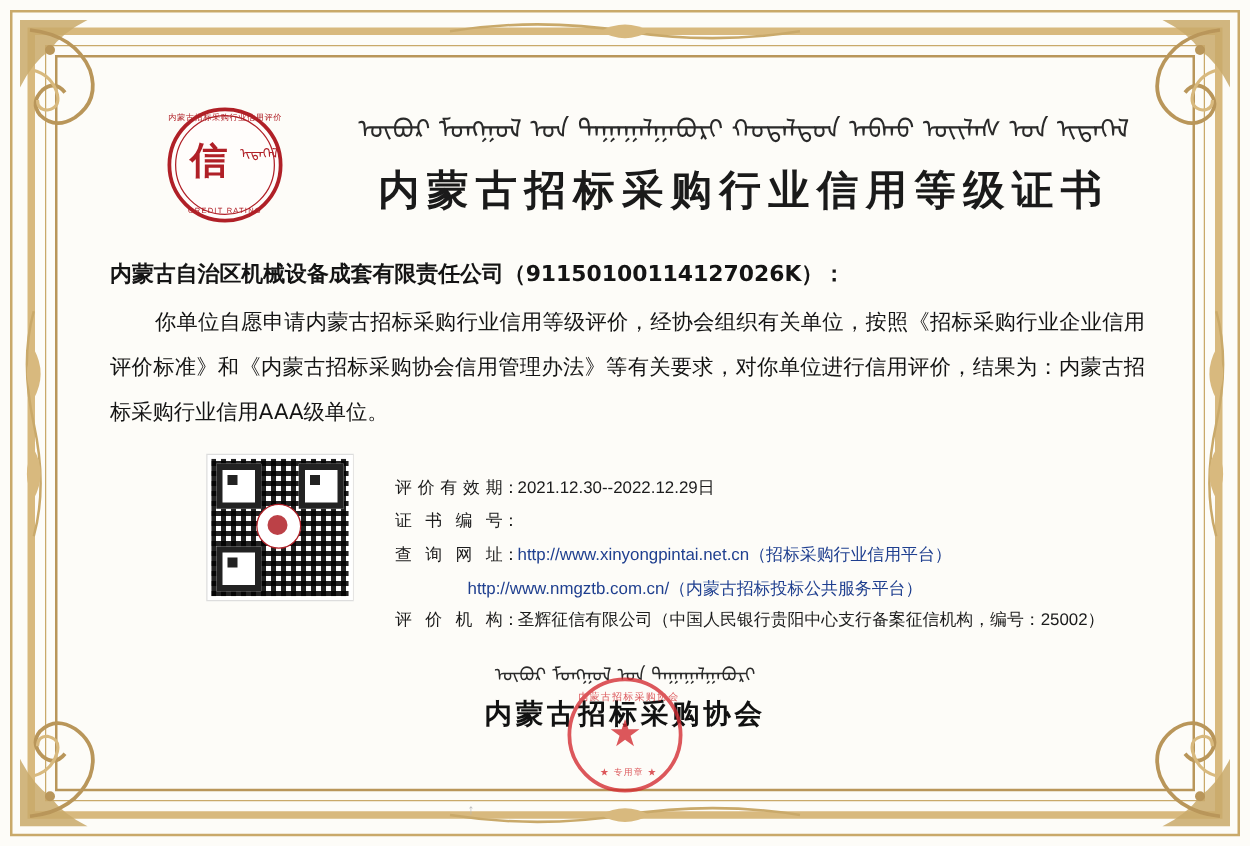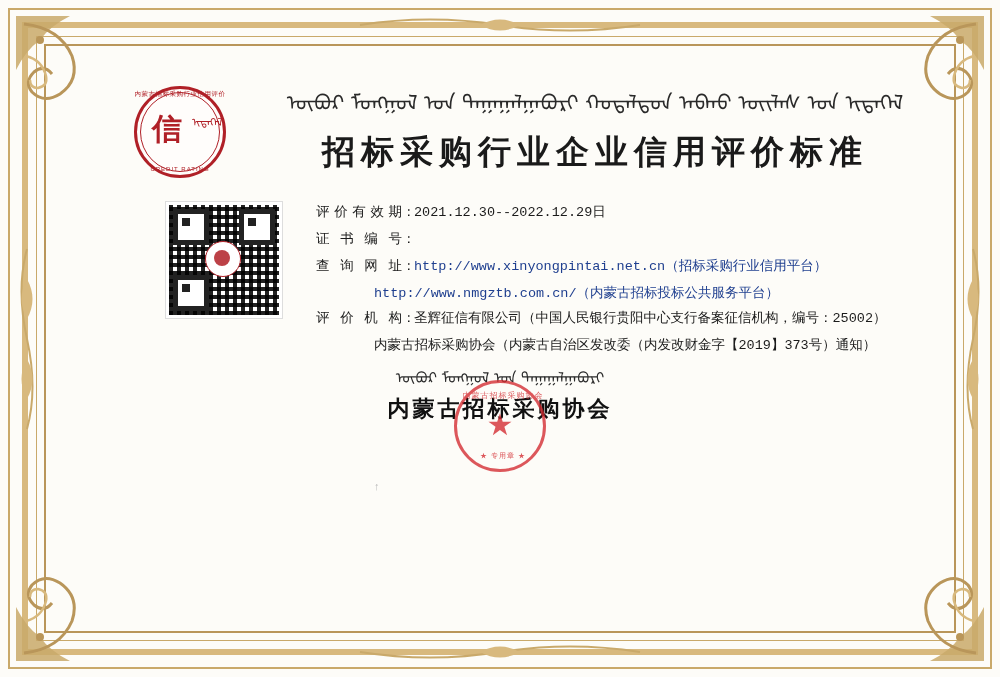--- a/index.html
+++ b/index.html
@@ -243,24 +243,24 @@
     position: absolute;
     left: 4px; top: 4px;
     width: 8px; height: 8px;
     background: #222;
   }
 
   .info-list {
     position: absolute;
     left: 260px;
     right: 20px;
-    top: 0;
+    top: 15px;
     font-size: 13.5px;
     color: #1b1b1b;
-    font-family: Liberation Mono, monospace;
+    font-family: Liberation Sans, sans-serif;
   }
   .info-row {
     display: flex;
     align-items: flex-start;
     line-height: 25px;
     margin-bottom: 2px;
   }
   .info-label {
     width: 86px;
     flex: 0 0 86px;
@@ -425,25 +425,29 @@
         <div class="ring"></div>
         <div class="ring2"></div>
         <div class="arc-top">内蒙古招标采购行业信用评价</div>
         <div class="bigchar">信</div>
         <div class="mongol">ᠢᠲᠡᠭᠡᠯ</div>
         <div class="arc-bottom">CREDIT RATING</div>
       </div>
 
       <div class="title-block">
         <div class="mongolian-title">ᠦᠪᠦᠷ ᠮᠣᠩᠭᠤᠯ ᠤᠨ ᠳᠠᠭᠠᠭᠠᠯᠭᠠᠪᠤᠷᠢ ᠬᠤᠳᠠᠯᠳᠤᠨ ᠠᠪᠬᠤ ᠦᠢᠯᠡᠰ ᠤᠨ ᠢᠲᠡᠭᠡᠯ</div>
-        <div class="main-title">招标采购行业企业信用评价标准</div>
+        <div class="main-title">内蒙古招标采购行业信用等级证书</div>
       </div>
 
     </div>
 
+    <div class="body-text">
+      <div class="recipient">内蒙古自治区机械设备成套有限责任公司（91150100114127026K）：</div>
+      <div class="paragraph">你单位自愿申请内蒙古招标采购行业信用等级评价，经协会组织有关单位，按照《招标采购行业企业信用评价标准》和《内蒙古招标采购协会信用管理办法》等有关要求，对你单位进行信用评价，结果为：内蒙古招标采购行业信用AAA级单位。</div>
+    </div>
 
     <div class="info-area">
 
       <div class="qr">
         <div class="finder tl">
             <i></i>
           </div>
         <div class="finder tr">
             <i></i>
           </div>
@@ -471,21 +475,20 @@
           <span class="info-colon">：</span>
           <span class="info-value link">http://www.xinyongpintai.net.cn（招标采购行业信用平台）</span>
         </div>
         <div class="info-sub link">http://www.nmgztb.com.cn/（内蒙古招标投标公共服务平台）</div>
 
         <div class="info-row">
           <span class="info-label">评价机构</span>
           <span class="info-colon">：</span>
           <span class="info-value">圣辉征信有限公司（中国人民银行贵阳中心支行备案征信机构，编号：25002）</span>
         </div>
-        <div class="info-sub">内蒙古招标采购协会（内蒙古自治区发改委（内发改财金字【2019】373号）通知）</div>
 
       </div>
     </div>
 
     <div class="footer">
       <div class="sig-mongolian">ᠦᠪᠦᠷ ᠮᠣᠩᠭᠤᠯ ᠤᠨ ᠳᠠᠭᠠᠭᠠᠯᠭᠠᠪᠤᠷᠢ</div>
       <div class="sig-name">内蒙古招标采购协会</div>
       <div class="red-seal">
         <div class="seal-top">内蒙古招标采购协会</div>
         <div class="star">★</div>

